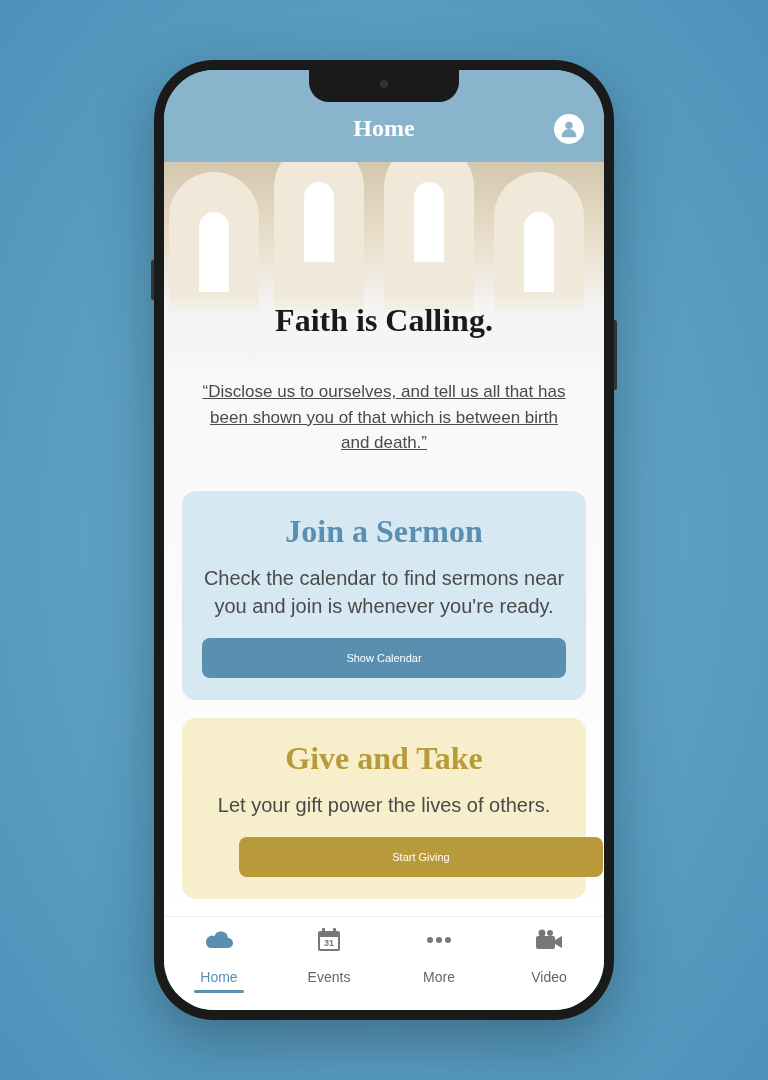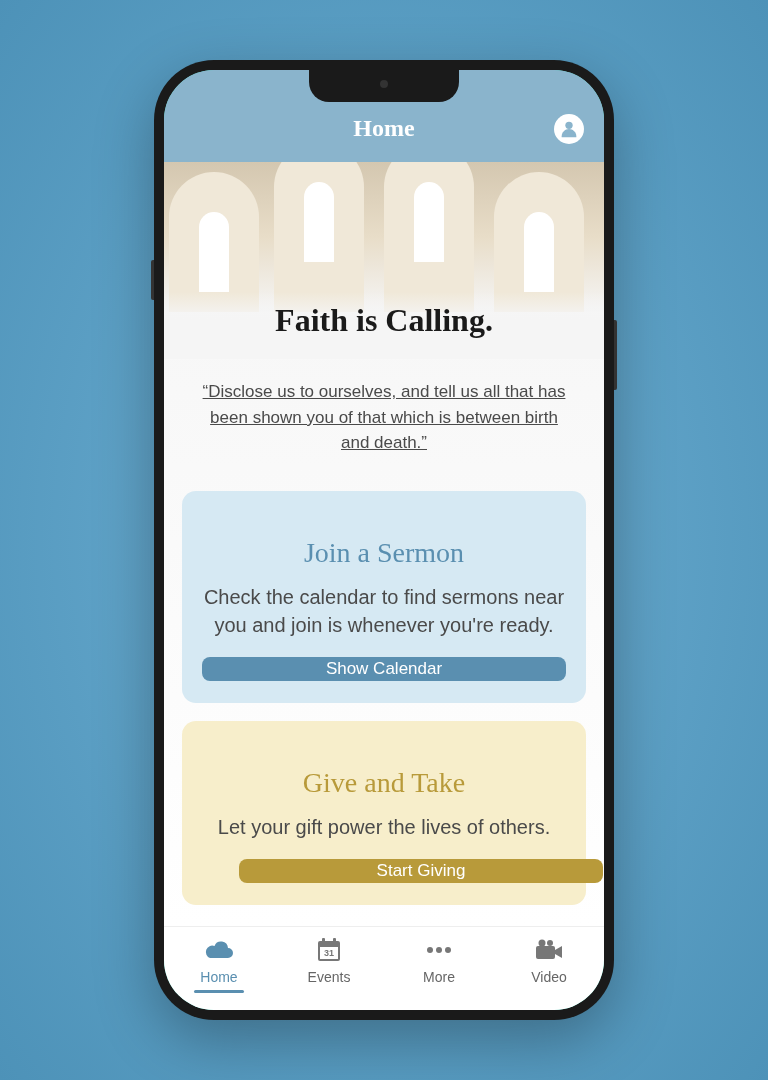--- a/index.html
+++ b/index.html
@@ -154,57 +154,56 @@
 }
 .card {
   margin: 10px 18px 18px;
   padding: 22px 20px;
   border-radius: 14px;
   text-align: center;
 }
 .card-blue { background: #d6e9f3; }
 .card-gold { background: #f7eecb; }
 .card-title {
-  font-size: 28px;
-  font-weight: 400;
+  font-size: 32px;
+  font-weight: 700;
   margin-bottom: 14px;
   font-family: Georgia, serif;
-  margin-top: 24px;
 }
 .card-blue .card-title { color: #5a8fb0; }
 .card-gold .card-title { color: #b89a3a; }
 .card-text {
   color: #4a4a4a;
   font-size: 20px;
   margin-bottom: 18px;
   line-height: 1.4;
 }
 .card-button {
   width: 100%;
-  padding: 2px;
+  padding: 14px;
   border: none;
   border-radius: 8px;
   color: #fff;
-  font-size: 17px;
+  font-size: 11px;
   cursor: pointer;
 }
 .btn-blue { background: #5a8fb0; }
 .btn-gold { background: #b89a3a; margin-left: 37px; }
 .tabbar {
   display: flex;
   background: #fff;
   border-top: 1px solid #eee;
   padding: 10px 0 25px;
 }
 .tab {
   flex: 1;
   display: flex;
   flex-direction: column;
   align-items: center;
-  gap: 6px;
+  gap: 16px;
   cursor: pointer;
   position: relative;
 }
 .tab-icon { width: 30px; height: 26px; display: flex; align-items: center; justify-content: center; }
 .tab-label { font-size: 14px; color: #666; }
 .tab.active .tab-label { color: #5a8fb0; }
 .tab.active::after {
   content: '';
   position: absolute;
   bottom: -8px;

